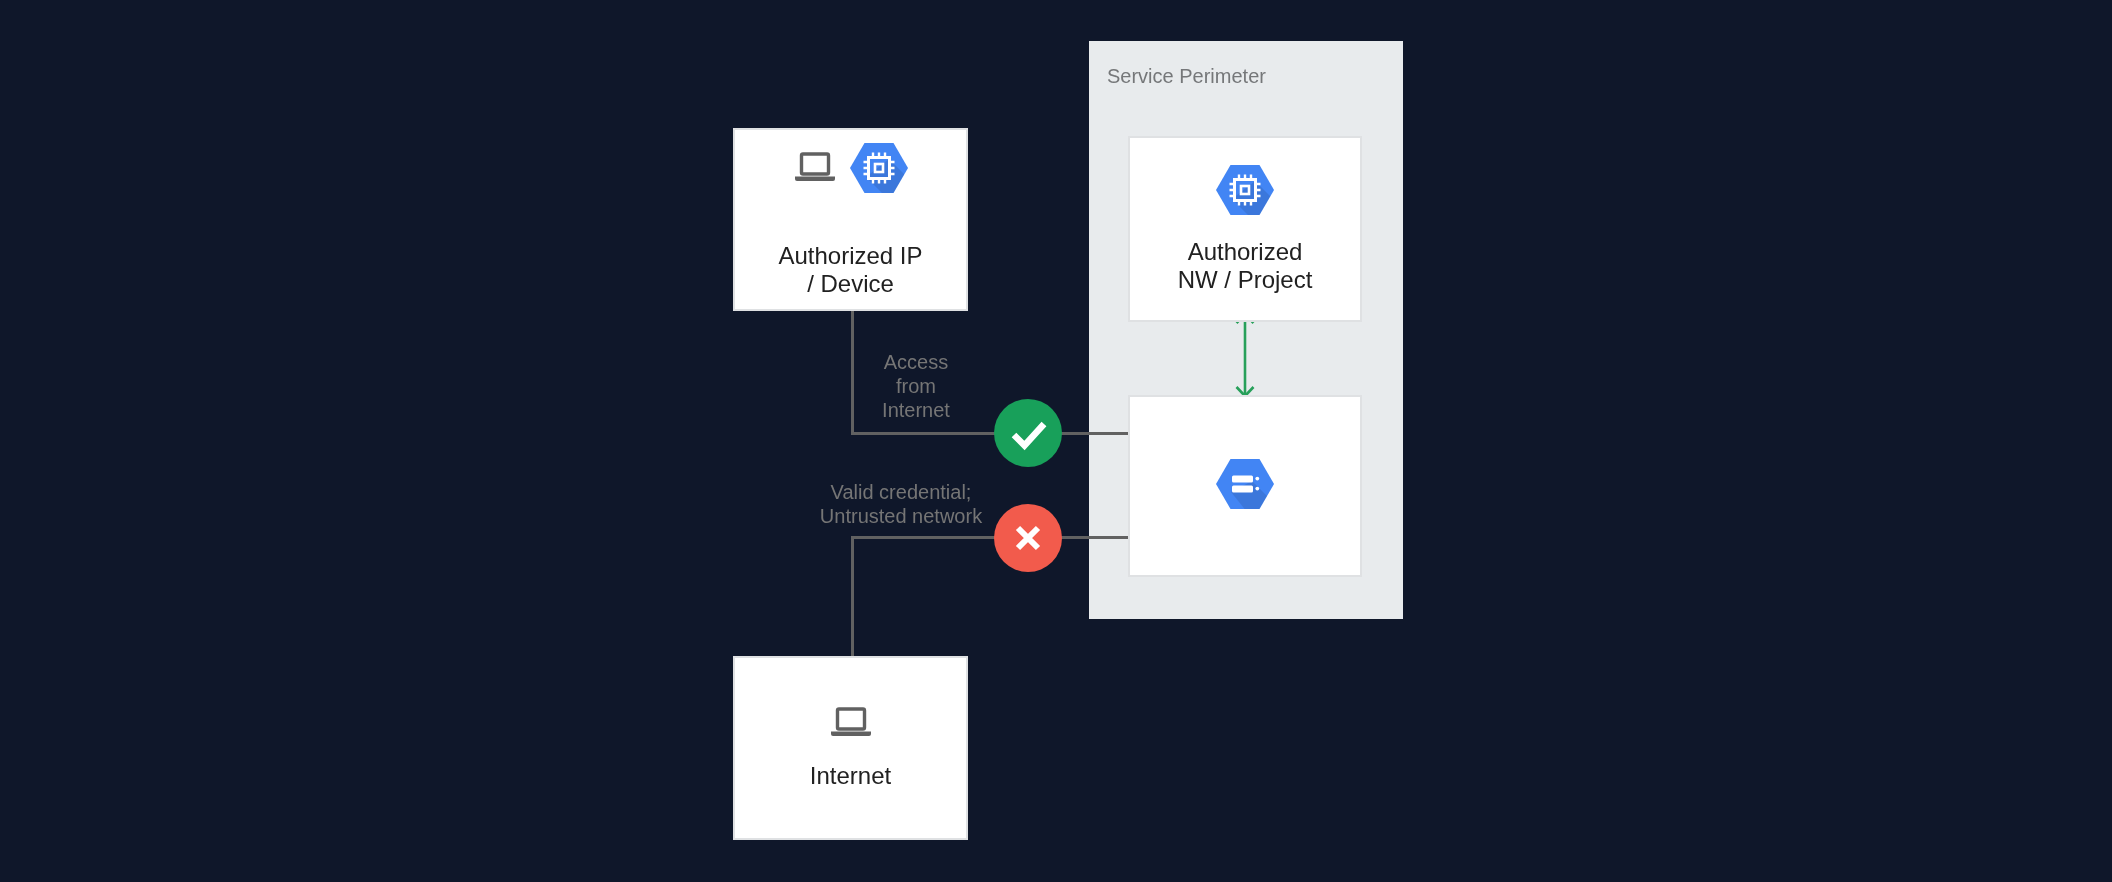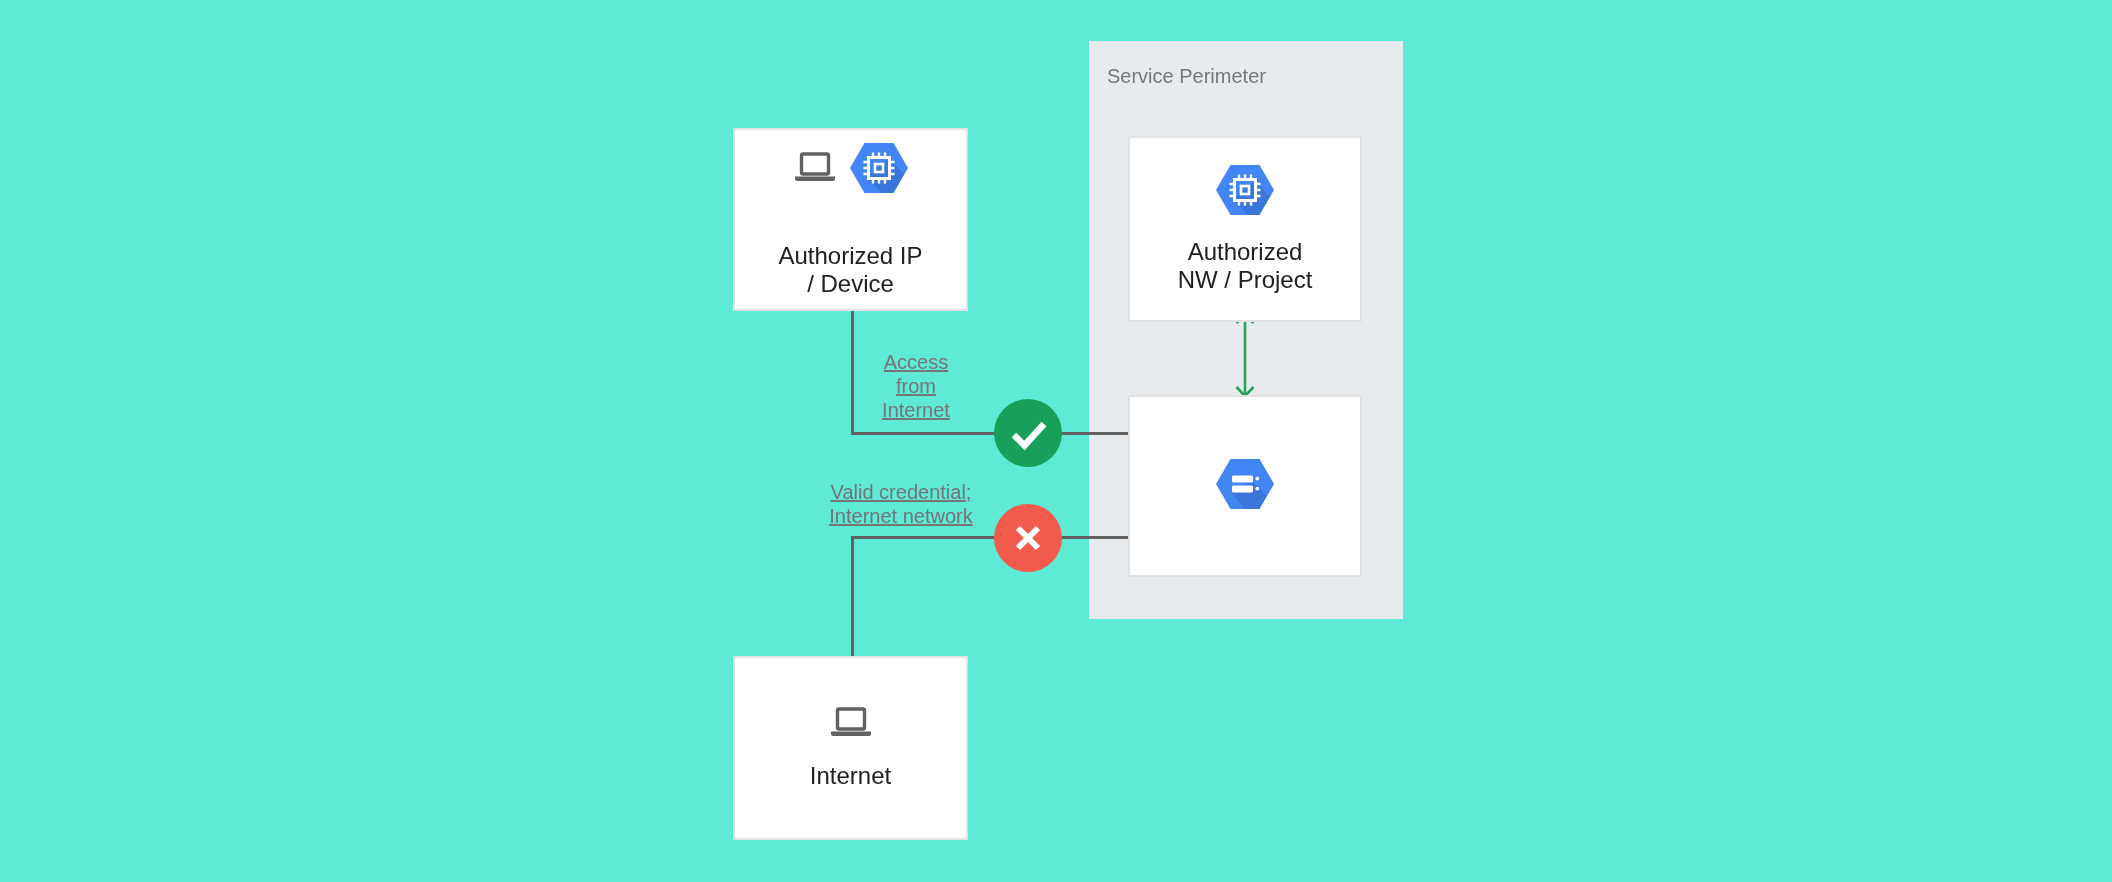--- a/index.html
+++ b/index.html
@@ -5,21 +5,21 @@
   * { margin: 0; padding: 0; box-sizing: border-box; }
   html, body { background: #ffffff; }
   body {
     font-family: "Liberation Sans", "DejaVu Sans", sans-serif;
     -webkit-font-smoothing: antialiased;
   }
   .canvas {
     position: relative;
     width: 2112px;
     height: 882px;
-    background: #5eead4;
+    background: #0f172a;
     overflow: hidden;
   }
   
   .perimeter {
     position: absolute;
     left: 1089px; top: 41px;
     width: 314px; height: 578px;
     background: #E8EBED;
   }
   .perimeter-label {
@@ -81,21 +81,20 @@
   #badge-cross { left: 994px; top: 504px; background: #F25B4C; }
   
   .edge-label {
     position: absolute;
     font-size: 20px;
     line-height: 24px;
     color: #757575;
     text-align: center;
     white-space: pre-line;
     z-index: 2;
-    text-decoration: underline;
   }
   #label-access  { left: 856px; top: 350px; width: 120px; }
   #label-valid   { left: 806px; top: 480px; width: 190px; }
   
   #arrow-nw-data {
     position: absolute;
     left: 1232px; top: 309px;
     z-index: 2;
   }
   .hidden-defs { position: absolute; width: 0; height: 0; overflow: hidden; }
@@ -158,21 +157,21 @@
       <line x1="13" y1="6" x2="13" y2="86"></line>
       <polyline points="4.5,14 13,5 21.5,14"></polyline>
       <polyline points="4.5,78 13,87 21.5,78"></polyline>
     </g>
   </svg>
 
   <div class="edge-label" id="label-access">Access
 from
 Internet</div>
   <div class="edge-label" id="label-valid">Valid credential;
-Internet network</div>
+Untrusted network</div>
 
   <div class="node" id="node-authorized-ip">
     <div class="node-icons">
       <span>
         <svg width="44" height="34" viewBox="0 0 44 34">
             <use href="#sym-laptop"></use>
           </svg>
       </span>
       <span>
         <svg width="60" height="52" viewBox="0 0 60 52">

